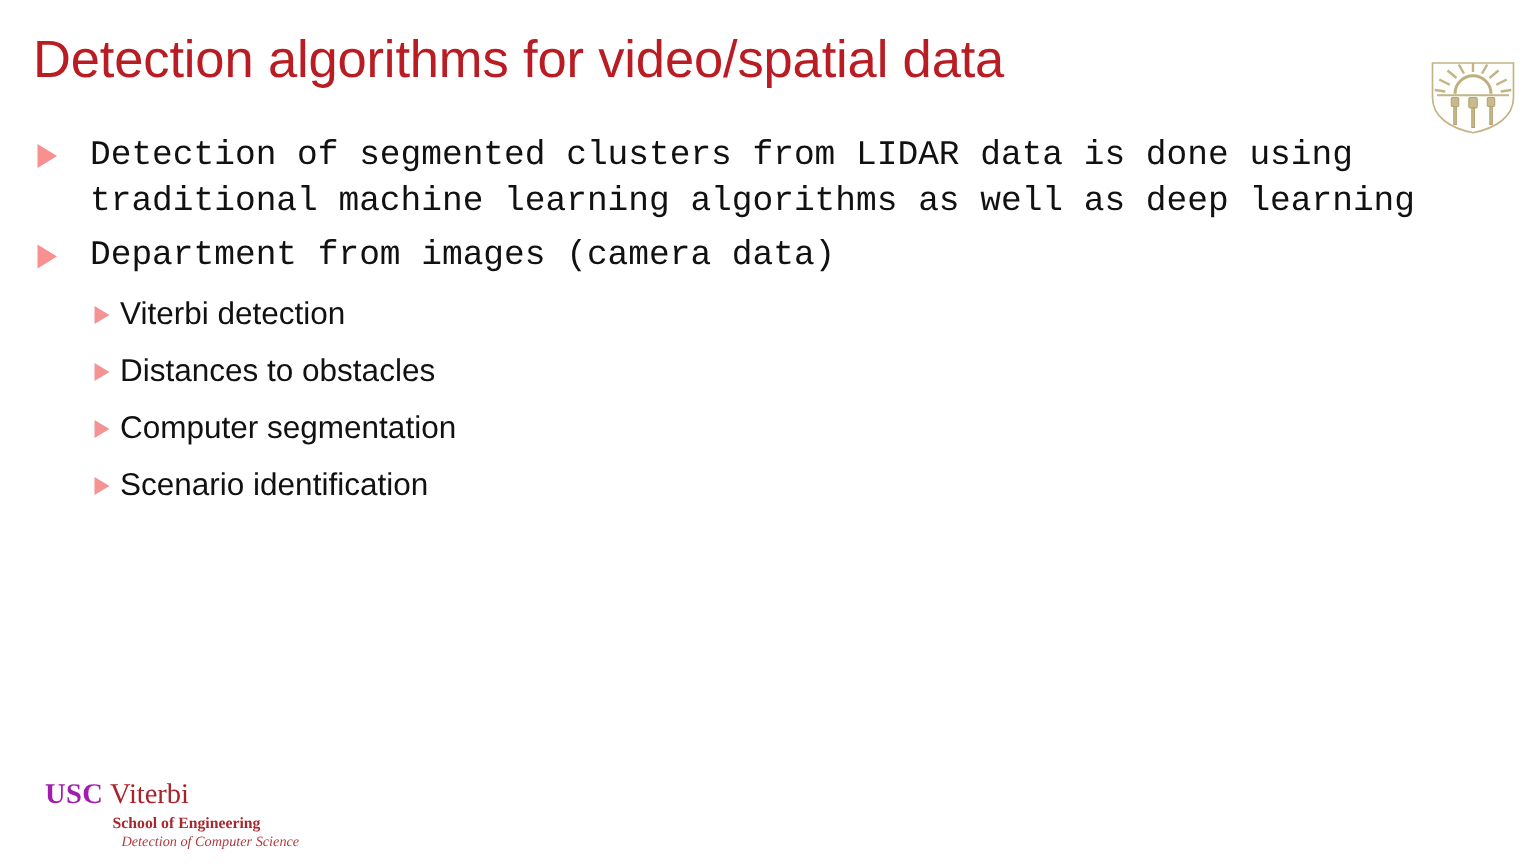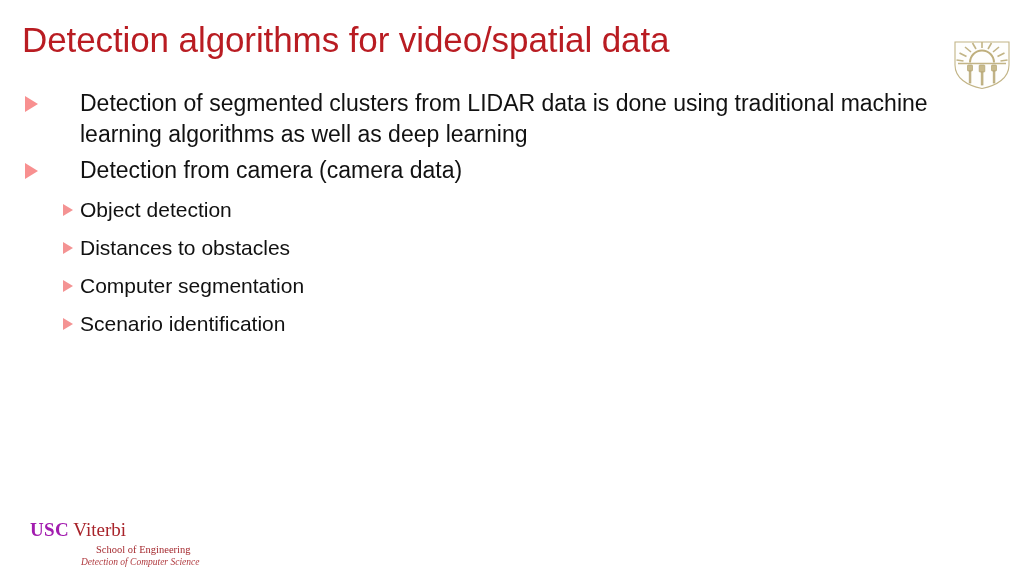--- a/index.html
+++ b/index.html
@@ -54,23 +54,24 @@
     top: 88px;
     width: 1024px;
   }
 
   .bullet {
     position: relative;
     display: block;
   }
 
   .bullet-l1 {
-    padding-left: 80px;
+    padding-left: 60px;
     padding-right: 60px;
     margin-bottom: 5px;
+    font-family: Liberation Mono, monospace;
   }
 
   .bullet-l1 .bullet-text {
     font-size: 23px;
     line-height: 31px;
     color: #111111;
     font-weight: 400;
     display: block;
   }
 
@@ -139,23 +140,23 @@
 
   .footer-viterbi {
     font-weight: normal;
     color: #A8232A;
   }
 
   .footer-line2 {
     font-family: "Liberation Serif", serif;
     font-size: 10.5px;
     line-height: 13px;
-    font-weight: normal;
+    font-weight: bold;
     color: #A52A2F;
-    margin-left: 92px;
+    margin-left: 71px;
     margin-top: 2px;
     white-space: nowrap;
   }
 
   .footer-line3 {
     font-family: "Liberation Serif", serif;
     font-size: 9.5px;
     line-height: 12px;
     font-style: italic;
     color: #B03A3F;
@@ -205,30 +206,30 @@
 
   <div class="body-list">
 
     <div class="bullet bullet-l1">
       <span class="tri"></span>
       <span class="bullet-text">Detection of segmented clusters from LIDAR data is done using traditional machine learning algorithms as well as deep learning</span>
     </div>
 
     <div class="bullet bullet-l1">
       <span class="tri"></span>
-      <span class="bullet-text">Detection from camera (camera data)</span>
+      <span class="bullet-text">Department from images (camera data)</span>
     </div>
 
     <div class="sub-list">
 
 
 
       <div class="bullet bullet-l2">
         <span class="tri"></span>
-        <span class="bullet-text">Object detection</span>
+        <span class="bullet-text">Viterbi detection</span>
       </div>
 
       <div class="bullet bullet-l2">
         <span class="tri"></span>
         <span class="bullet-text">Distances to obstacles</span>
       </div>
 
       <div class="bullet bullet-l2">
         <span class="tri"></span>
         <span class="bullet-text">Computer segmentation</span>

